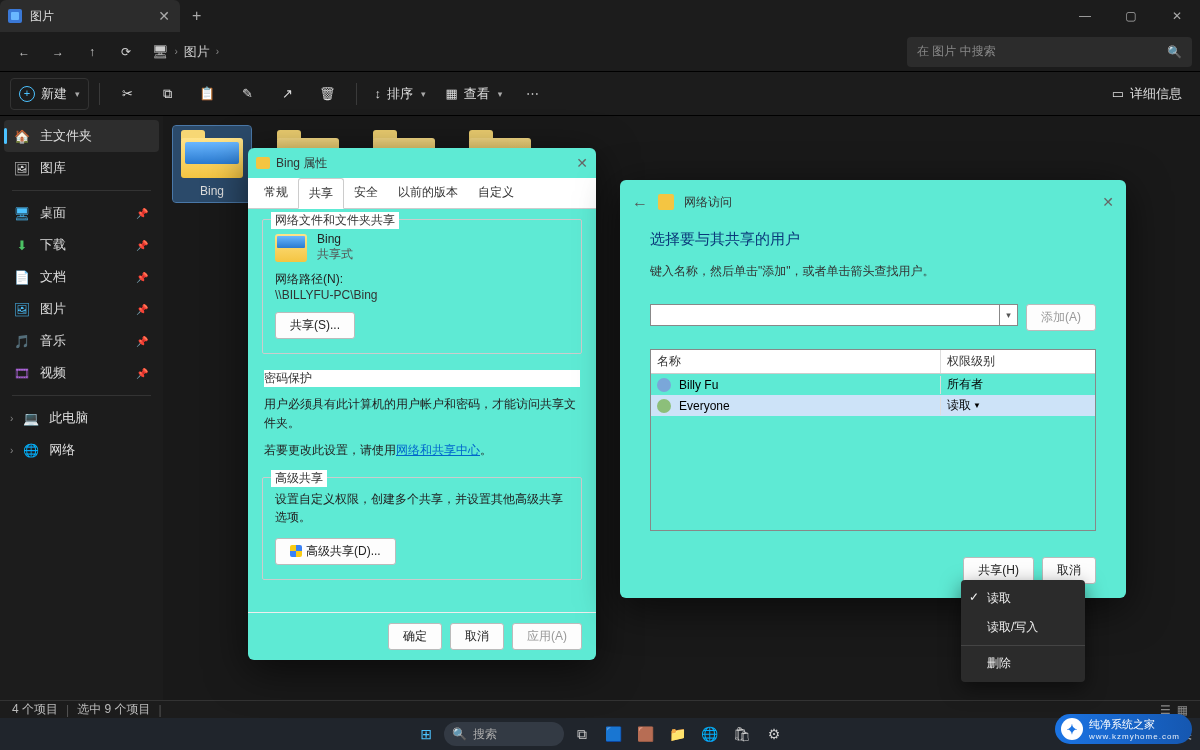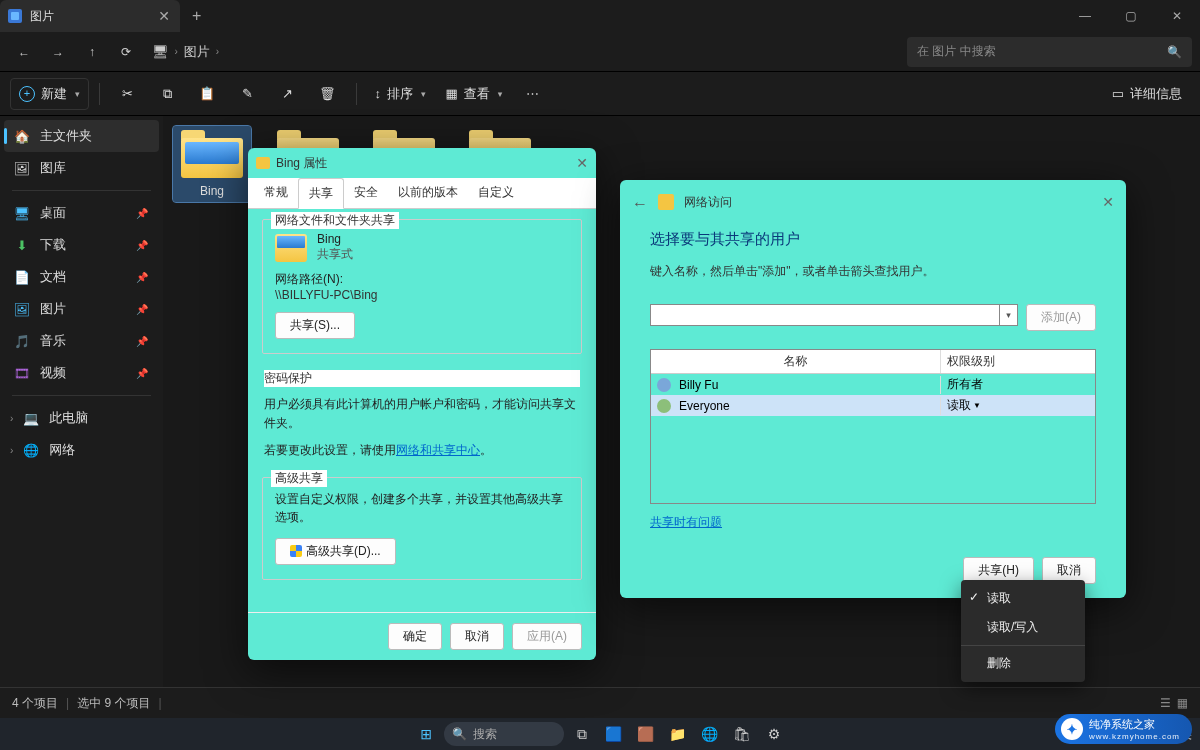--- a/index.html
+++ b/index.html
@@ -48,21 +48,21 @@
 .main { flex: 1; background: #191919; padding: 10px; display: flex; gap: 18px; align-items: flex-start; }
 .folder { width: 78px; display: flex; flex-direction: column; align-items: center; gap: 6px; padding: 4px; border-radius: 3px; }
 .folder.sel { background: #2b4a6a; outline:1px solid #4a78a8; }
 .ficon { width: 62px; height: 48px; position: relative; }
 .ftab { position:absolute; top:0; left:0; width:24px; height:10px; background:#f7d774; border-radius:3px 3px 0 0; }
 .fbody { position:absolute; top:8px; left:0; right:0; bottom:0; background:linear-gradient(#ffe38a,#f4c542); border-radius:3px; }
 .fthumb { position:absolute; top:4px; left:4px; right:4px; height:22px; background:linear-gradient(#6ab7ff,#2a7ad0); border-radius:2px; }
 .flabel { font-size: 12px; color: #ddd; text-align: center; }
 
 
-.status { position: absolute; bottom: 32px; left: 0; right: 0; height: 31px; background: #1c1c1c; display: flex; align-items: center; padding: 0 12px; color: #bbb; font-size: 12px; gap: 4px; border-top:1px solid #333; }
+.status { position: absolute; bottom: 32px; left: 0; right: 0; height: 18px; background: #1c1c1c; display: flex; align-items: center; padding: 0 12px; color: #bbb; font-size: 12px; gap: 4px; border-top:1px solid #333; }
 .status .sep { color:#555; margin:0 4px; }
 .sright { margin-left:auto; display:flex; gap:6px; color:#888; }
 
 
 .taskbar { position: absolute; bottom: 0; left: 0; right: 0; height: 32px; background: #20252c; display: flex; align-items: center; justify-content: center; gap: 4px; }
 .tsk { width: 28px; height: 28px; display: flex; align-items: center; justify-content: center; border-radius: 4px; cursor: pointer; font-size:14px; color:#ccc; }
 .tsearch { width: 120px; height: 24px; background: #333a44; border-radius: 12px; display: flex; align-items: center; gap: 6px; padding: 0 8px; color: #aaa; font-size: 12px; }
 .tray { position:absolute; right:8px; display:flex; align-items:center; gap:10px; color:#ccc; font-size:12px; }
 
 
@@ -90,21 +90,21 @@
 .na-head { height: 44px; display:flex; align-items:center; padding:0 12px; gap:10px; }
 .na-back { font-size:16px; color:#555; cursor:pointer; }
 .na-title-ico { width:16px; height:16px; background:#f4c542; border-radius:2px; }
 .na-body { padding: 6px 30px 14px; flex:1; display:flex; flex-direction:column; }
 .na-h1 { font-size:15px; color:#0a3a7a; margin-bottom:14px; }
 .na-sub { color:#333; margin-bottom:24px; }
 .combo-row { display:flex; gap:8px; margin-bottom:18px; }
 .combo { flex:1; height:22px; border:1px solid #888; background:#fff; display:flex; align-items:center; }
 .combo .cd { width:18px; border-left:1px solid #888; text-align:center; font-size:9px; color:#555; margin-left:auto; align-self:stretch; display:flex; align-items:center; justify-content:center; }
 .ulist { border:1px solid #888; flex:1; min-height:120px; }
-.uhdr { display:flex; background:#fff; border-bottom:1px solid #ccc;text-align:center; }
+.uhdr { display:flex; background:#fff; border-bottom:1px solid #ccc; }
 .uhdr > div { padding:3px 6px; color:#333; font-size:12px; }
 .ucol1 { width:290px; border-right:1px solid #ddd; }
 .urow { display:flex; align-items:center; }
 .urow > div { padding:2px 6px; display:flex; align-items:center; gap:8px; }
 .urow.sel { background:#cde3f8; }
 .uico { width:14px; height:14px; border-radius:50%; background:#7aa7d9; display:inline-block; }
 .perm { display:flex; align-items:center; gap:2px; }
 .perm::after { content:"▼"; font-size:8px; }
 .na-foot { padding:12px 30px 14px; display:flex; gap:8px; justify-content:flex-end; }
 
@@ -376,21 +376,20 @@
           </div>
       </div>
 
       <div class="ddmenu">
         <div class="dditem chk">读取</div>
         <div class="dditem">读取/写入</div>
         <div class="ddsep"></div>
         <div class="dditem">删除</div>
       </div>
     </div>
-    <div style="margin-top:10px"><span class="link">共享时有问题</span></div>
   </div>
   <div class="na-foot">
     <button class="wbtn">共享(H)</button>
     <button class="wbtn">取消</button>
   </div>
 </div>
 
 <div class="brand">
   <div class="bico">✦</div>
   <div>

